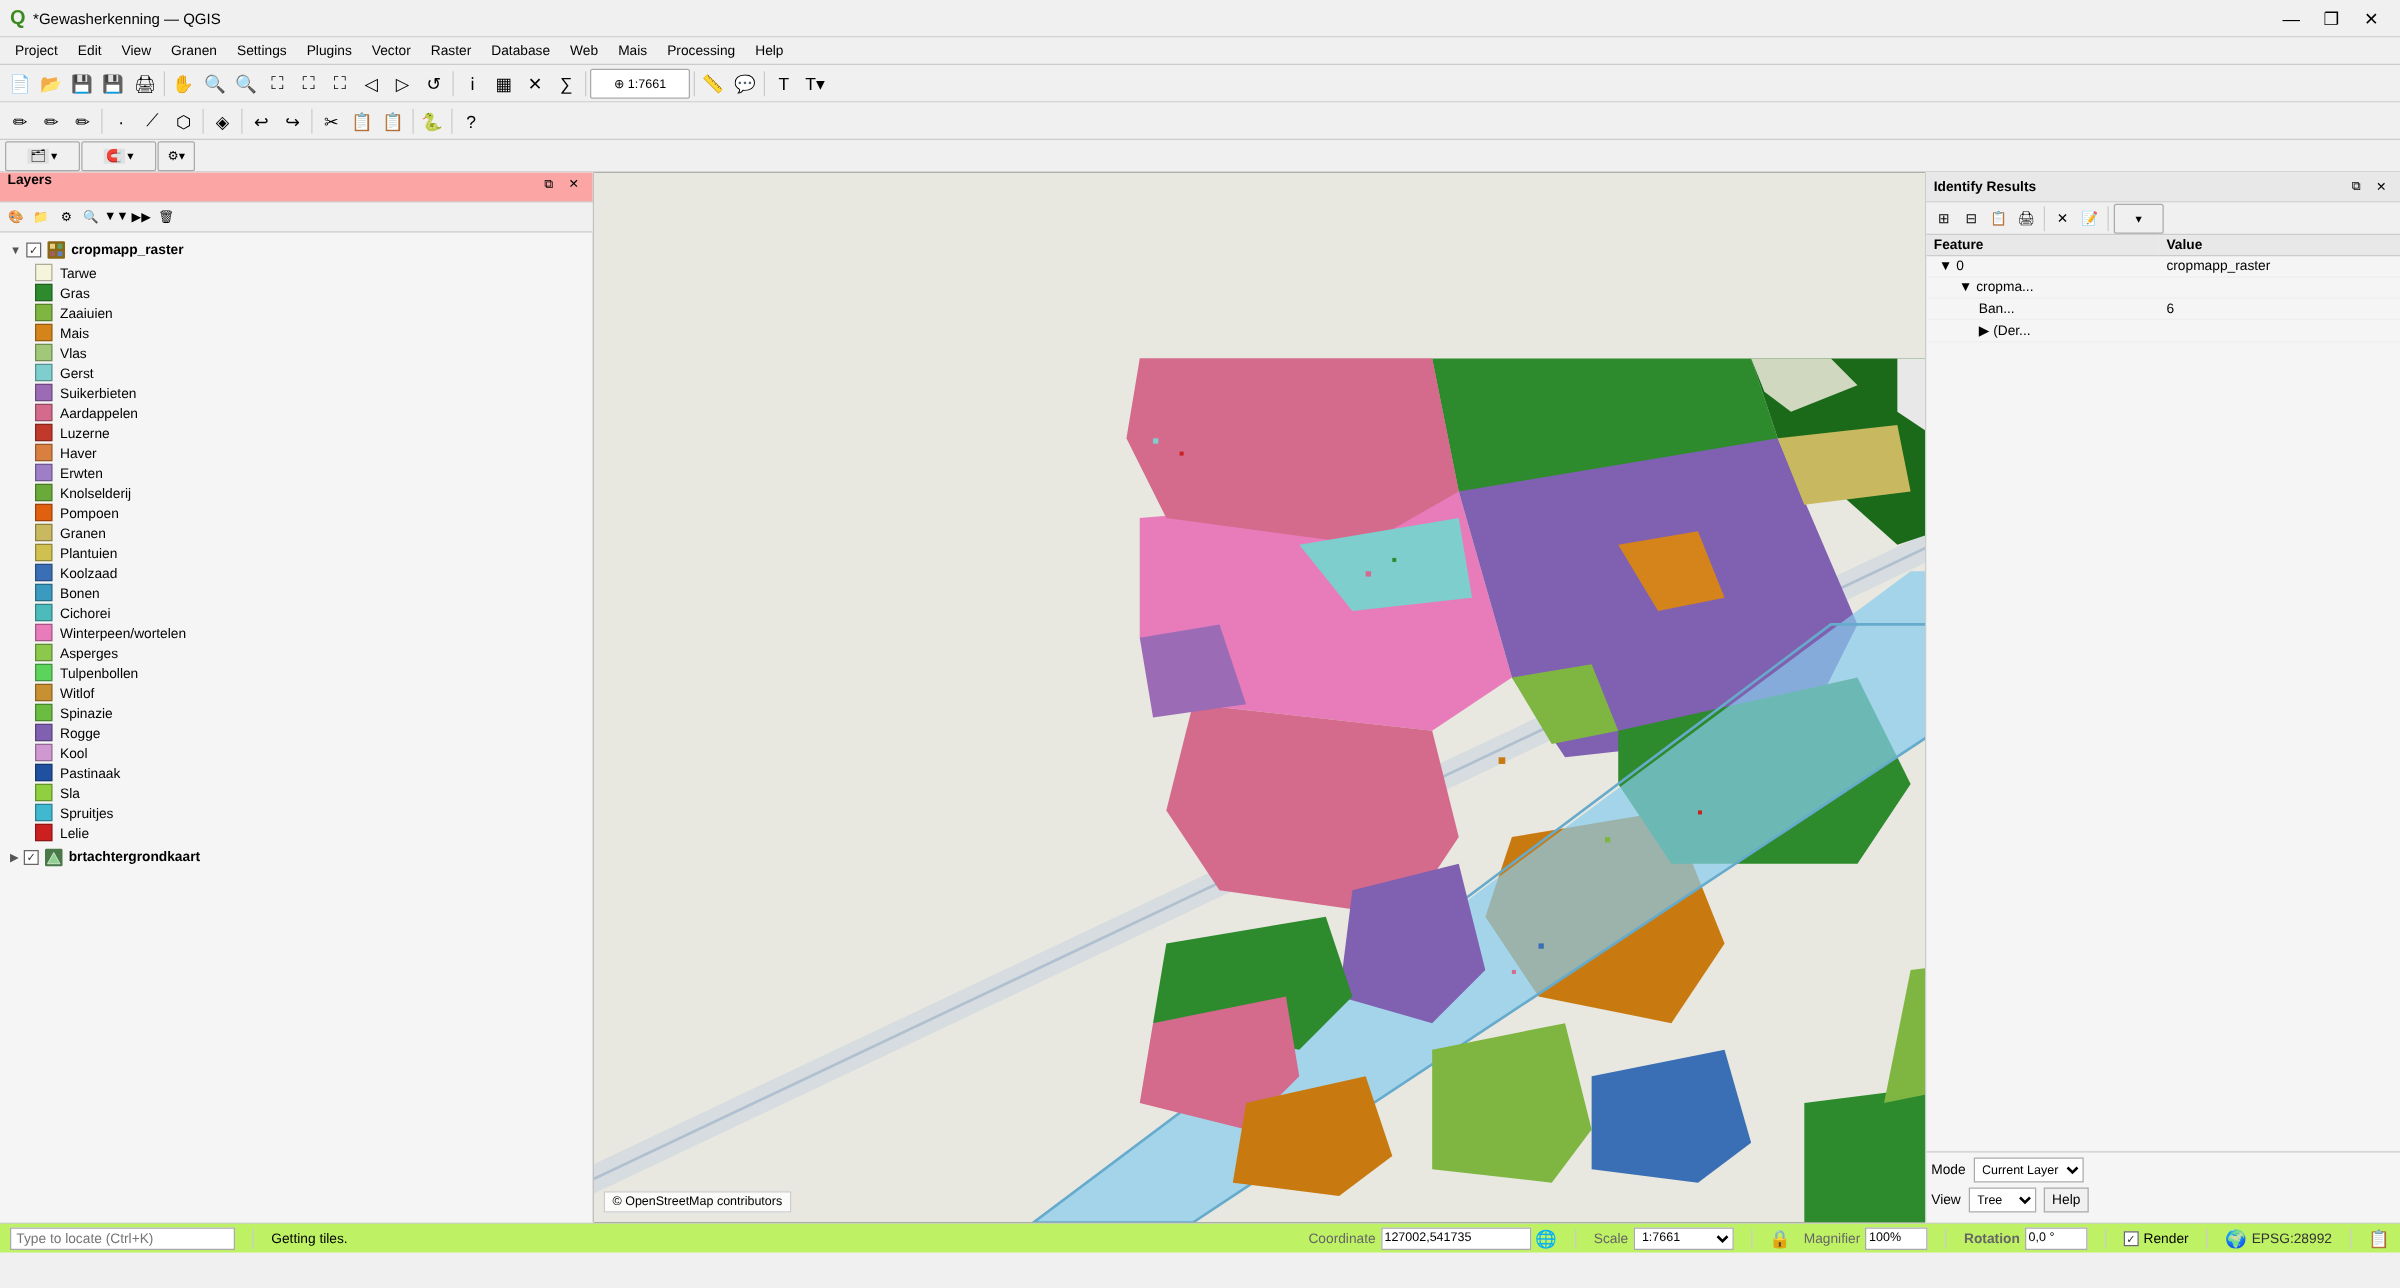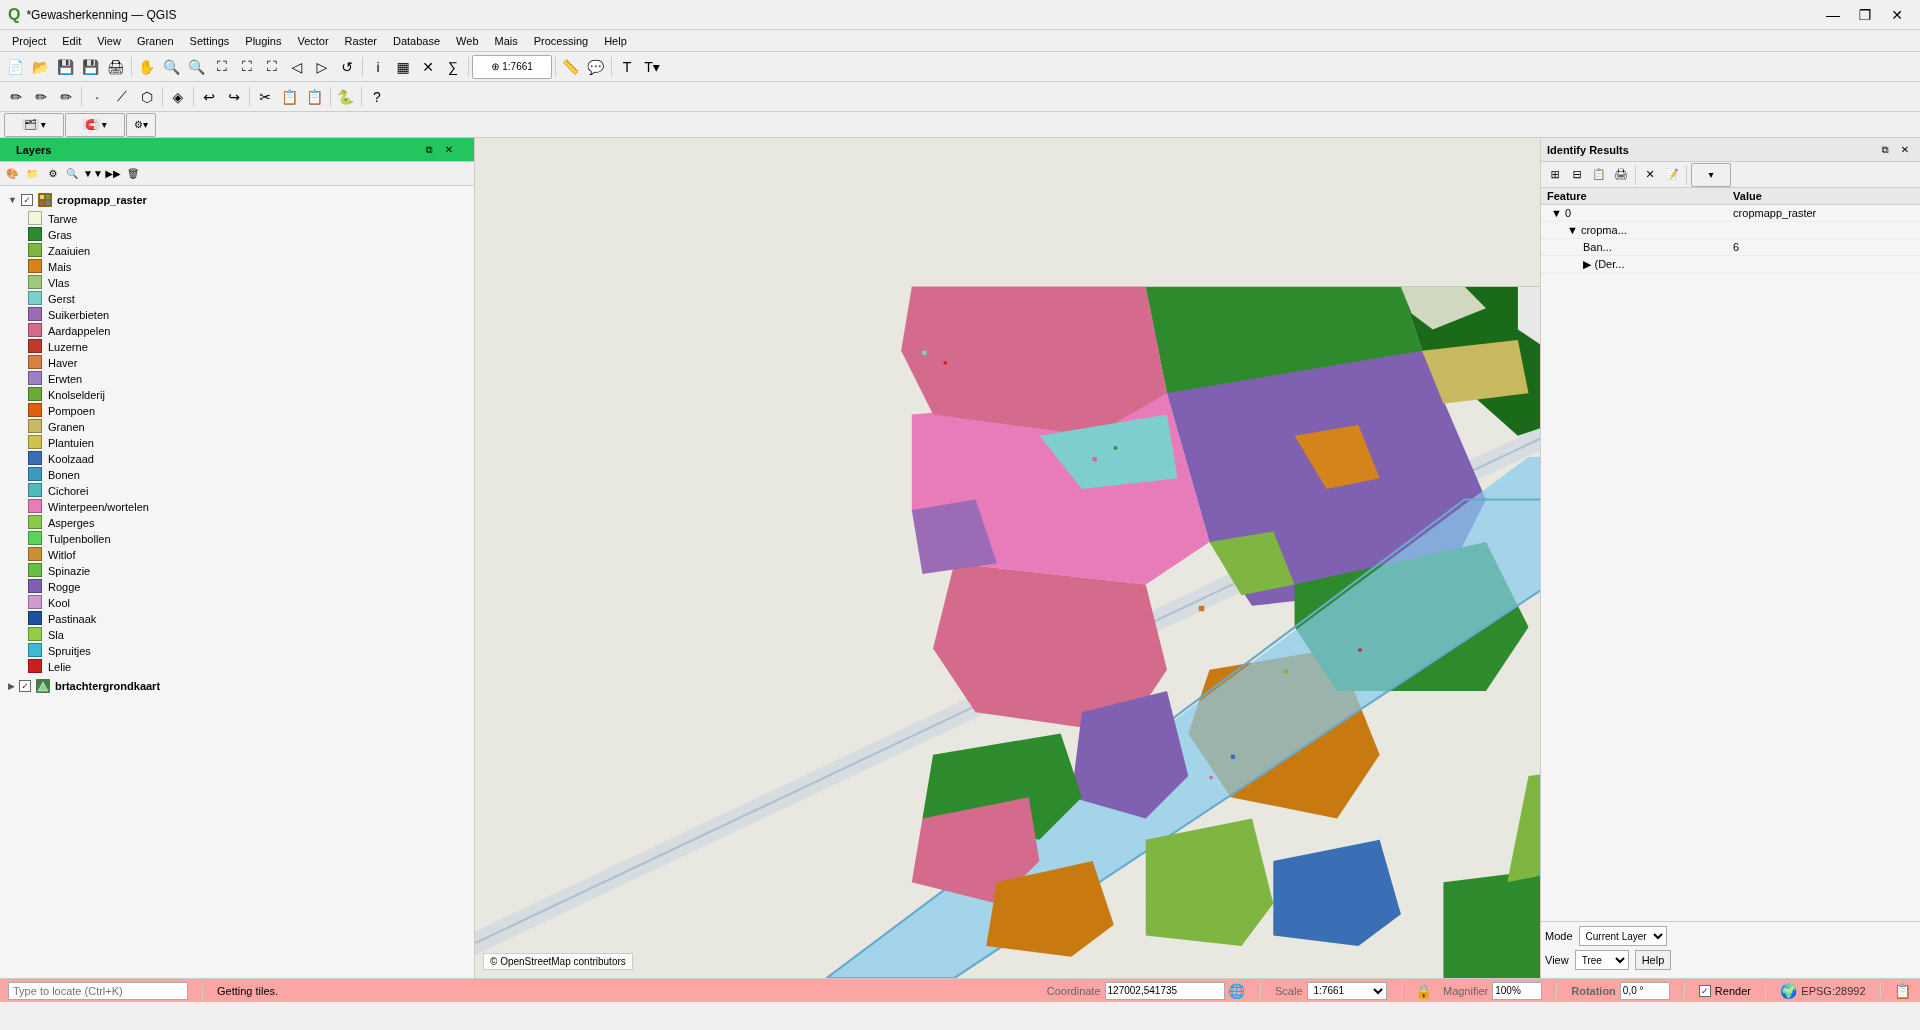--- a/index.html
+++ b/index.html
@@ -19,21 +19,21 @@
     .toolbar { background: #f0f0f0; height: 30px; display: flex; align-items: center; padding: 2px 4px; gap: 1px; border-bottom: 1px solid #ccc; }
     .tb-btn { width: 24px; height: 24px; border: 1px solid transparent; background: transparent; cursor: pointer; display: flex; align-items: center; justify-content: center; font-size: 14px; border-radius: 2px; }
     .tb-separator { width: 1px; height: 20px; background: #ccc; margin: 0 2px; }
     .tb-btn.combo { width: 60px; display: flex; align-items: center; font-size: 10px; border: 1px solid #aaa; background: white; padding: 0 2px; }
     
     
     #main { display: flex; height: calc(1030px - 30px - 22px - 30px - 30px - 30px - 24px); }
     
     
     #layers-panel { width: 475px; background: #f5f5f5; border-right: 1px solid #ccc; display: flex; flex-direction: column; }
-    #layers-header { background: #22c55e; height: 24px; display: flex; align-items: center; justify-content: space-between; padding: 0 16px; border-bottom: 1px solid #ccc; font-size: 11px; font-weight: bold; }
+    #layers-header { background: #fca5a5; height: 24px; display: flex; align-items: flex-start; justify-content: space-between; padding: 0 6px; border-bottom: 1px solid #ccc; font-size: 11px; font-weight: bold; }
     #layers-header-btns { display: flex; gap: 2px; }
     #layers-toolbar { height: 24px; display: flex; align-items: center; padding: 2px 4px; gap: 2px; border-bottom: 1px solid #ccc; background: #f0f0f0; }
     #layers-content { flex: 1; overflow-y: auto; padding: 4px; }
     
     .layer-group { margin-bottom: 2px; }
     .layer-group-header { display: flex; align-items: center; gap: 4px; padding: 2px 4px; cursor: pointer; }
     
     .legend-item { display: flex; align-items: flex-end; gap: 6px; padding: 1px 4px 1px 24px; cursor: pointer; }
     .legend-color { width: 14px; height: 14px; border: 1px solid rgba(0,0,0,0.3); flex-shrink: 0; }
     .legend-label { font-size: 11px; }
@@ -46,21 +46,21 @@
     #identify-header { background: #e8e8e8; height: 24px; display: flex; align-items: center; justify-content: space-between; padding: 0 6px; border-bottom: 1px solid #ccc; font-size: 11px; font-weight: bold; }
     #identify-toolbar { height: 26px; display: flex; align-items: center; padding: 2px 4px; gap: 2px; border-bottom: 1px solid #ccc; background: #f0f0f0; }
     
     #identify-tree { flex: 1; overflow-y: auto; }
     .id-table { width: 100%; border-collapse: collapse; }
     .id-table th { background: #e8e8e8; border-bottom: 1px solid #ccc; padding: 2px 6px; text-align: left; font-size: 11px; position: sticky; top: 0; }
     .id-table td { padding: 2px 6px; font-size: 11px; border-bottom: 1px solid #eee; }
     .id-row-expand { cursor: pointer; }
     
     
-    #statusbar { height: 24px; background: #fca5a5; border-top: 1px solid #ccc; display: flex; align-items: center; padding: 0 8px; gap: 10px; font-size: 11px; }
+    #statusbar { height: 24px; background: #bef264; border-top: 1px solid #ccc; display: flex; align-items: center; padding: 0 8px; gap: 10px; font-size: 11px; }
     .status-section { display: flex; align-items: center; gap: 4px; }
     .status-separator { width: 1px; height: 16px; background: #ccc; margin: 0 4px; }
     .status-combo { height: 18px; font-size: 10px; border: 1px solid #aaa; background: white; padding: 0 2px; }
     
     
     .cb { width: 12px; height: 12px; display: inline-block; border: 1px solid #666; background: white; cursor: pointer; flex-shrink: 0; }
     .cb.checked { background: #fff; }
     .cb.checked::after { content: '✓'; font-size: 9px; line-height: 11px; display: block; text-align: center; color: #333; }
     
     

